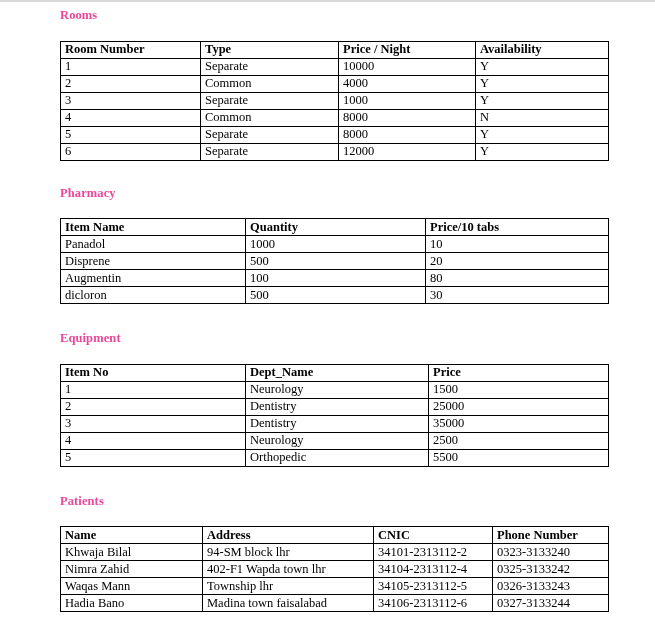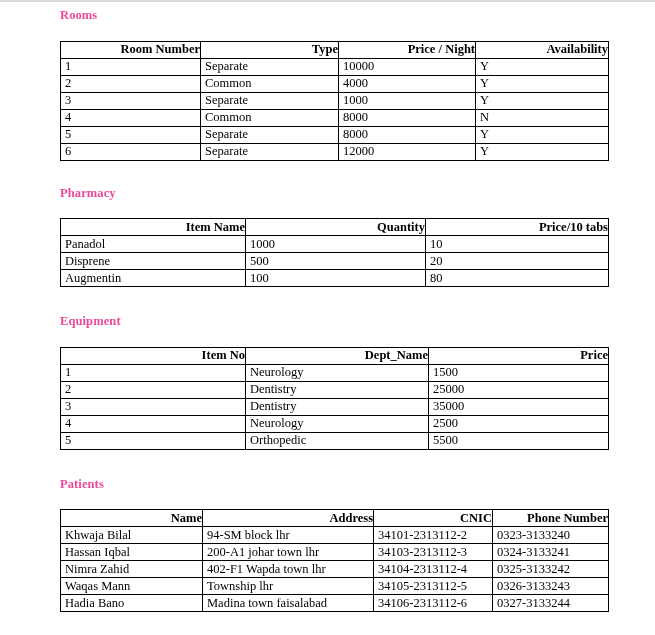--- a/index.html
+++ b/index.html
@@ -56,21 +56,20 @@
     height: 16px;
     padding: 0 0 0 4px;
     text-align: left;
     vertical-align: middle;
     white-space: nowrap;
     overflow: hidden;
     font-weight: normal;
   }
   table.grid thead th {
     font-weight: bold;
-    text-align: right;
   }
   
   table.rooms col.c0 { width: 140px; }
   table.rooms col.c1 { width: 138px; }
   table.rooms col.c2 { width: 137px; }
   table.rooms col.c3 { width: 133px; }
   
   table.pharmacy col.c0 { width: 185px; }
   table.pharmacy col.c1 { width: 180px; }
   table.pharmacy col.c2 { width: 183px; }
@@ -185,20 +184,25 @@
         <tr>
           <td>Disprene</td>
           <td>500</td>
           <td>20</td>
         </tr>
         <tr>
           <td>Augmentin</td>
           <td>100</td>
           <td>80</td>
         </tr>
+        <tr>
+          <td>dicloron</td>
+          <td>500</td>
+          <td>30</td>
+        </tr>
       </tbody>
     </table>
   </div>
 
   <div class="sp-pharmacy-gap"></div>
 
   <div class="section">
     <div class="section-title">Equipment</div>
     <div class="sp-title-to-table"></div>
     <table class="grid equipment">
@@ -265,26 +269,20 @@
         </tr>
       </thead>
       <tbody>
         <tr>
           <td>Khwaja Bilal</td>
           <td>94-SM block lhr</td>
           <td>34101-2313112-2</td>
           <td>0323-3133240</td>
         </tr>
         <tr>
-          <td>Hassan Iqbal</td>
-          <td>200-A1 johar town lhr</td>
-          <td>34103-2313112-3</td>
-          <td>0324-3133241</td>
-        </tr>
-        <tr>
           <td>Nimra Zahid</td>
           <td>402-F1 Wapda town lhr</td>
           <td>34104-2313112-4</td>
           <td>0325-3133242</td>
         </tr>
         <tr>
           <td>Waqas Mann</td>
           <td>Township lhr</td>
           <td>34105-2313112-5</td>
           <td>0326-3133243</td>

